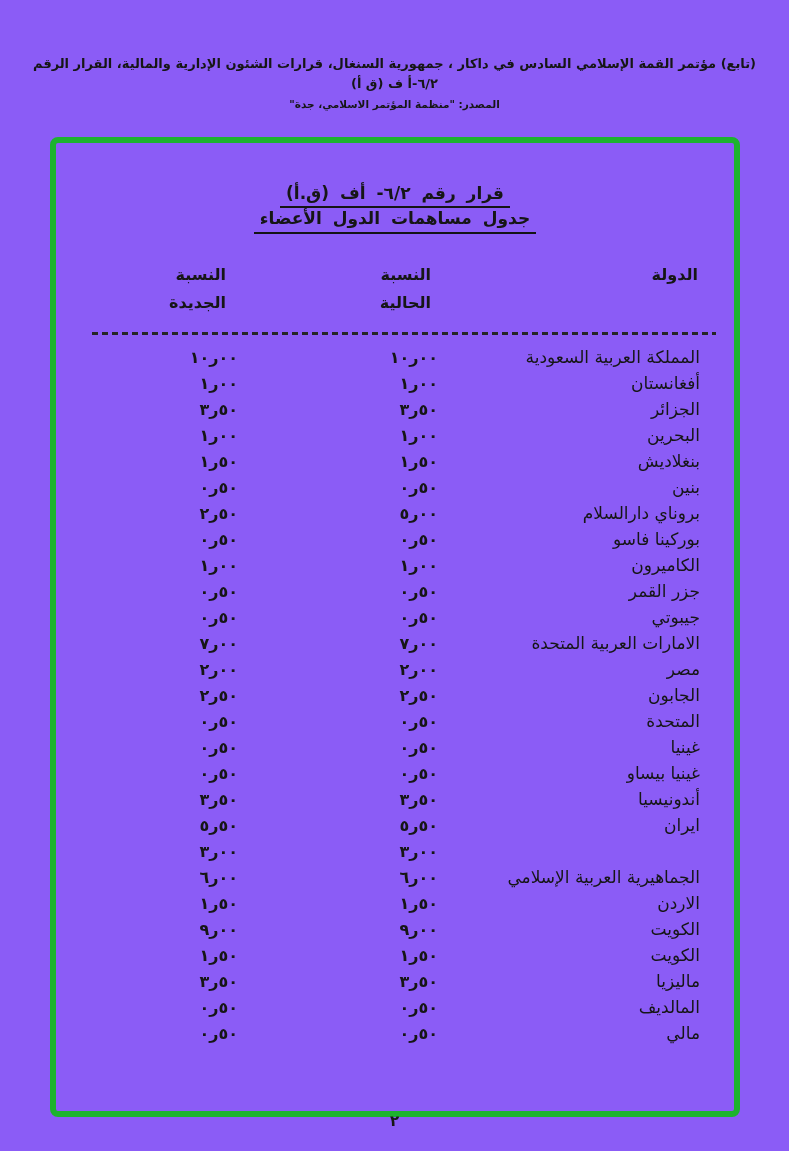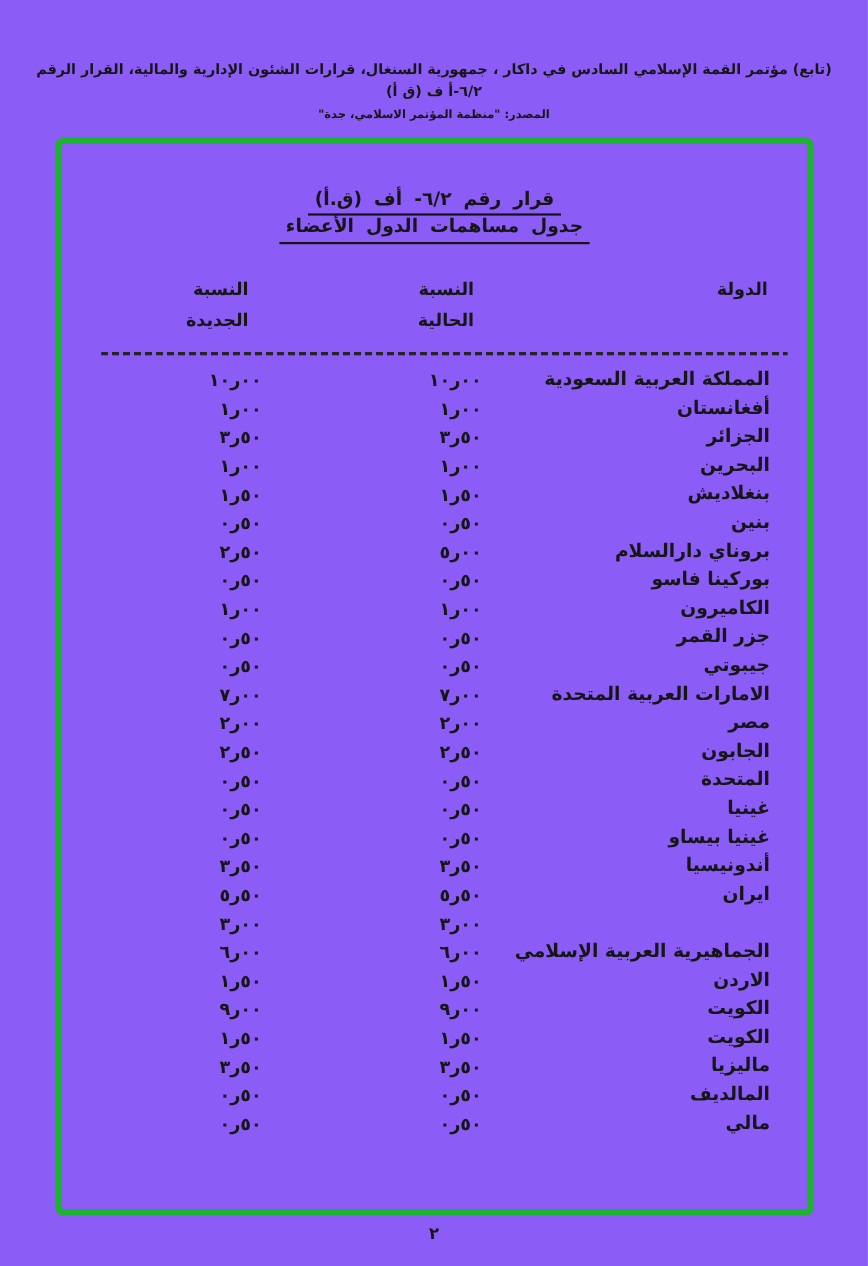--- a/index.html
+++ b/index.html
@@ -43,36 +43,36 @@
   }
 
   
   .rows { position: absolute; top: 201px; left: 0; right: 0; }
   .row { display: flex; height: 26px; align-items: center; padding-left: 28px; }
   .val { font-size: 16px; font-weight: 700; white-space: nowrap; }
   .num { direction: ltr; unicode-bidi: bidi-override; }
   .val-new { width: 154px; text-align: right; }
   .val-cur { width: 200px; text-align: right; }
   .country { flex: 1; text-align: right; direction: rtl; padding-left: 8px;
-             padding-right: 34px; font-size: 17px; font-weight: 700; white-space: nowrap; }
+             padding-right: 34px; font-size: 17px; font-weight: 400; white-space: nowrap; }
 
   .page-number { position: absolute; top: 1112px; left: 0; right: 0; text-align: center;
                  font-size: 15px; font-weight: 700; }
 </style>
 </head>
 <body>
 
 <div class="page">
 
   <div class="doc-header">
     <div class="line1" dir="rtl">(تابع) مؤتمر القمة الإسلامي السادس في داكار ، جمهورية السنغال، قرارات الشئون الإدارية والمالية، القرار الرقم ٦/٢-أ ف (ق أ)</div>
     <div class="line2" dir="rtl">المصدر: "منظمة المؤتمر الاسلامي، جدة"</div>
   </div>
 
-  <div class="frame" style="border-color: rgb(29, 179, 46);">
+  <div class="frame" style="border-color: rgb(29, 179, 46); margin-top: 12px;">
     <div class="frame-inner">
 
       <div class="title-block">
         <div class="title-line" dir="rtl">قرار رقم ٦/٢- أف (ق.أ)</div>
         <br>
         <div class="title-line" dir="rtl">جدول مساهمات الدول الأعضاء</div>
       </div>
 
       <div class="hdr hdr-new">
         <div dir="rtl">النسبة</div>

